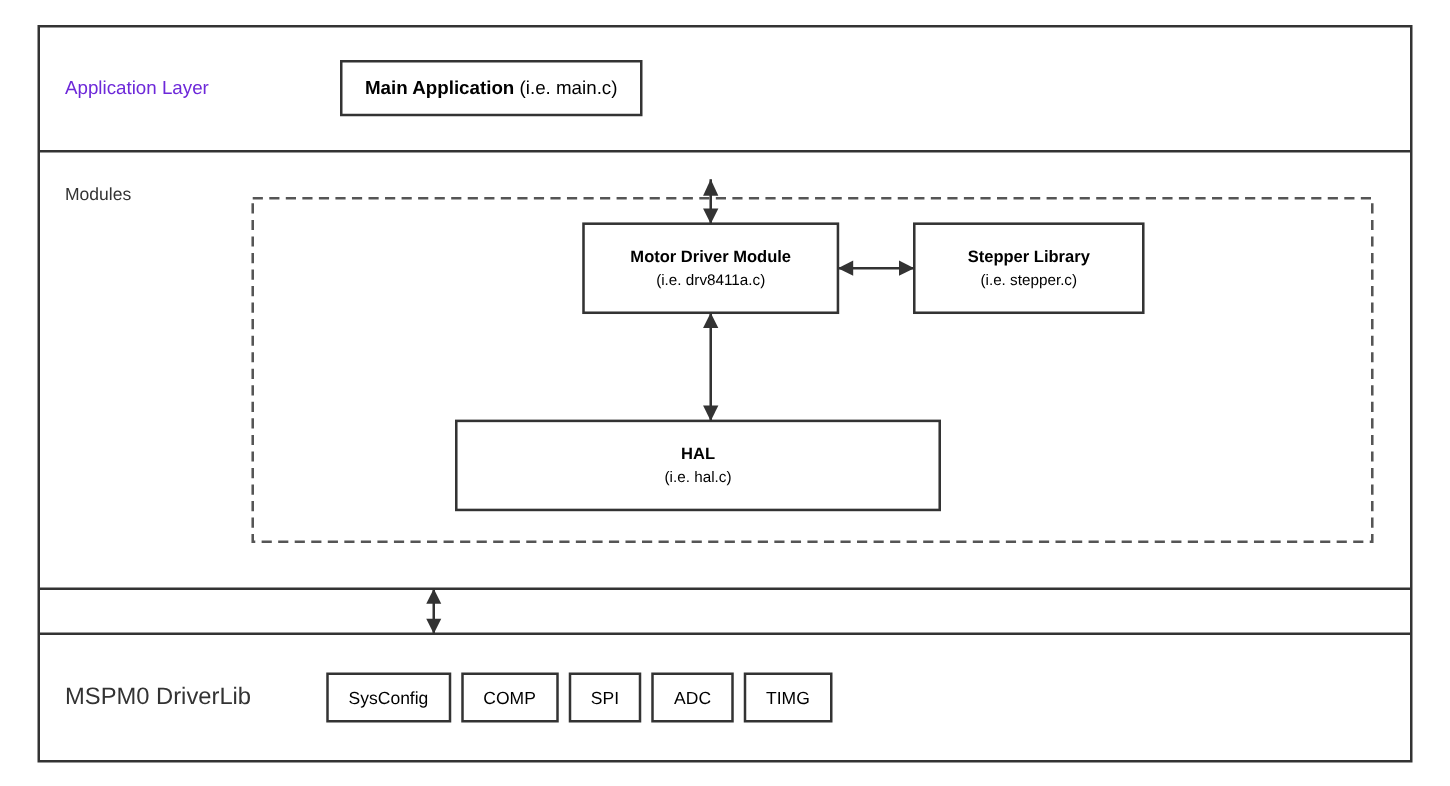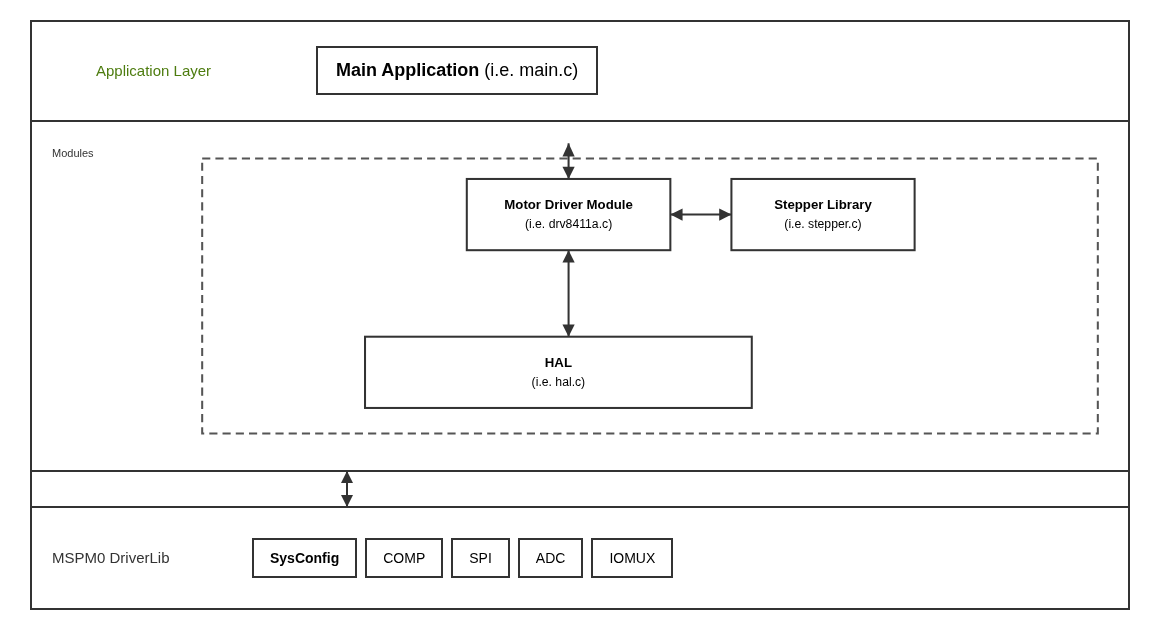--- a/index.html
+++ b/index.html
@@ -24,89 +24,88 @@
     .app-layer {
       border-bottom: 2px solid #333;
       display: flex;
       align-items: center;
       padding: 10px 20px;
       min-height: 100px;
       gap: 20px;
     }
     .layer-label {
       font-size: 15px;
-      color: #4d7c0f;
+      color: #6d28d9;
       min-width: 140px;
-      margin-left: 44px;
     }
     .app-boxes {
       display: flex;
       gap: 30px;
       align-items: center;
       margin-left: 60px;
     }
     .box {
       border: 2px solid #333;
       padding: 10px 18px;
       background: #fff;
       text-align: center;
-      font-size: 18px;
+      font-size: 15px;
       line-height: 1.4;
     }
     .box-bold {
       font-weight: bold;
     }
 
     
     .modules-layer {
       border-bottom: 2px solid #333;
       display: flex;
       align-items: stretch;
       padding: 15px 20px;
       min-height: 310px;
       gap: 0;
       position: relative;
     }
     .modules-label {
-      font-size: 11px;
+      font-size: 14px;
       color: #333;
       min-width: 140px;
       padding-top: 10px;
     }
 
     
     .mspm0-layer {
       display: flex;
       align-items: center;
       padding: 10px 20px;
       min-height: 100px;
       gap: 0;
     }
     .mspm0-label {
-      font-size: 15px;
+      font-size: 19px;
       color: #333;
       min-width: 140px;
     }
     .mspm0-boxes {
       display: flex;
       gap: 8px;
       align-items: center;
       margin-left: 60px;
       flex-wrap: nowrap;
     }
     .mspm0-box {
       border: 2px solid #333;
       padding: 10px 16px;
       background: #fff;
       text-align: center;
       font-size: 14px;
       white-space: nowrap;
     }
     .mspm0-box-bold {
-      font-weight: bold;
+      font-weight: normal;
     }
 
   </style>
 </head>
 <body>
 
 <div class="diagram">
 
   <div class="app-layer">
     <div class="layer-label">Application Layer</div>
@@ -164,17 +163,17 @@
     </svg>
   </div>
 
   <div class="mspm0-layer">
     <div class="mspm0-label">MSPM0 DriverLib</div>
     <div class="mspm0-boxes">
       <div class="mspm0-box mspm0-box-bold">SysConfig</div>
       <div class="mspm0-box">COMP</div>
       <div class="mspm0-box">SPI</div>
       <div class="mspm0-box">ADC</div>
-      <div class="mspm0-box">IOMUX</div>
+      <div class="mspm0-box">TIMG</div>
     </div>
   </div>
 
 </div>
 
 </body></html>

